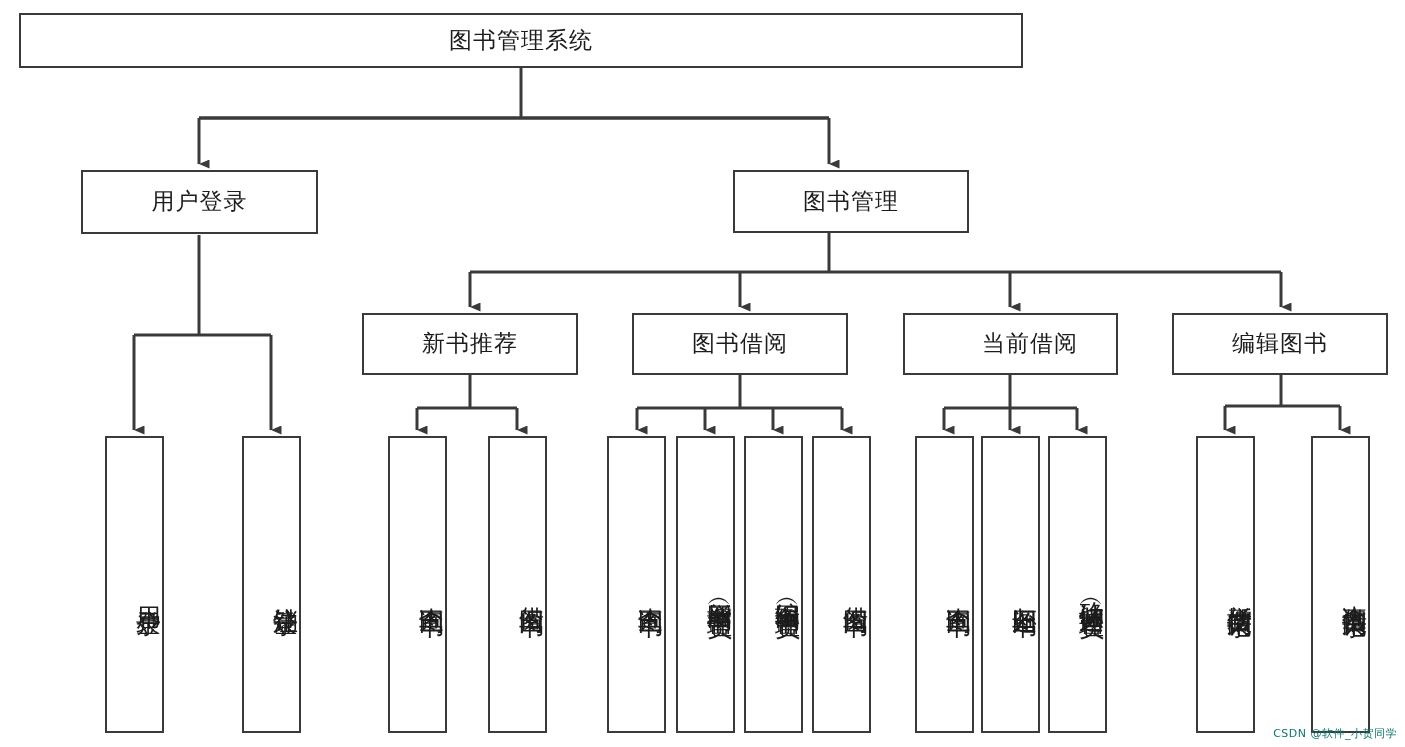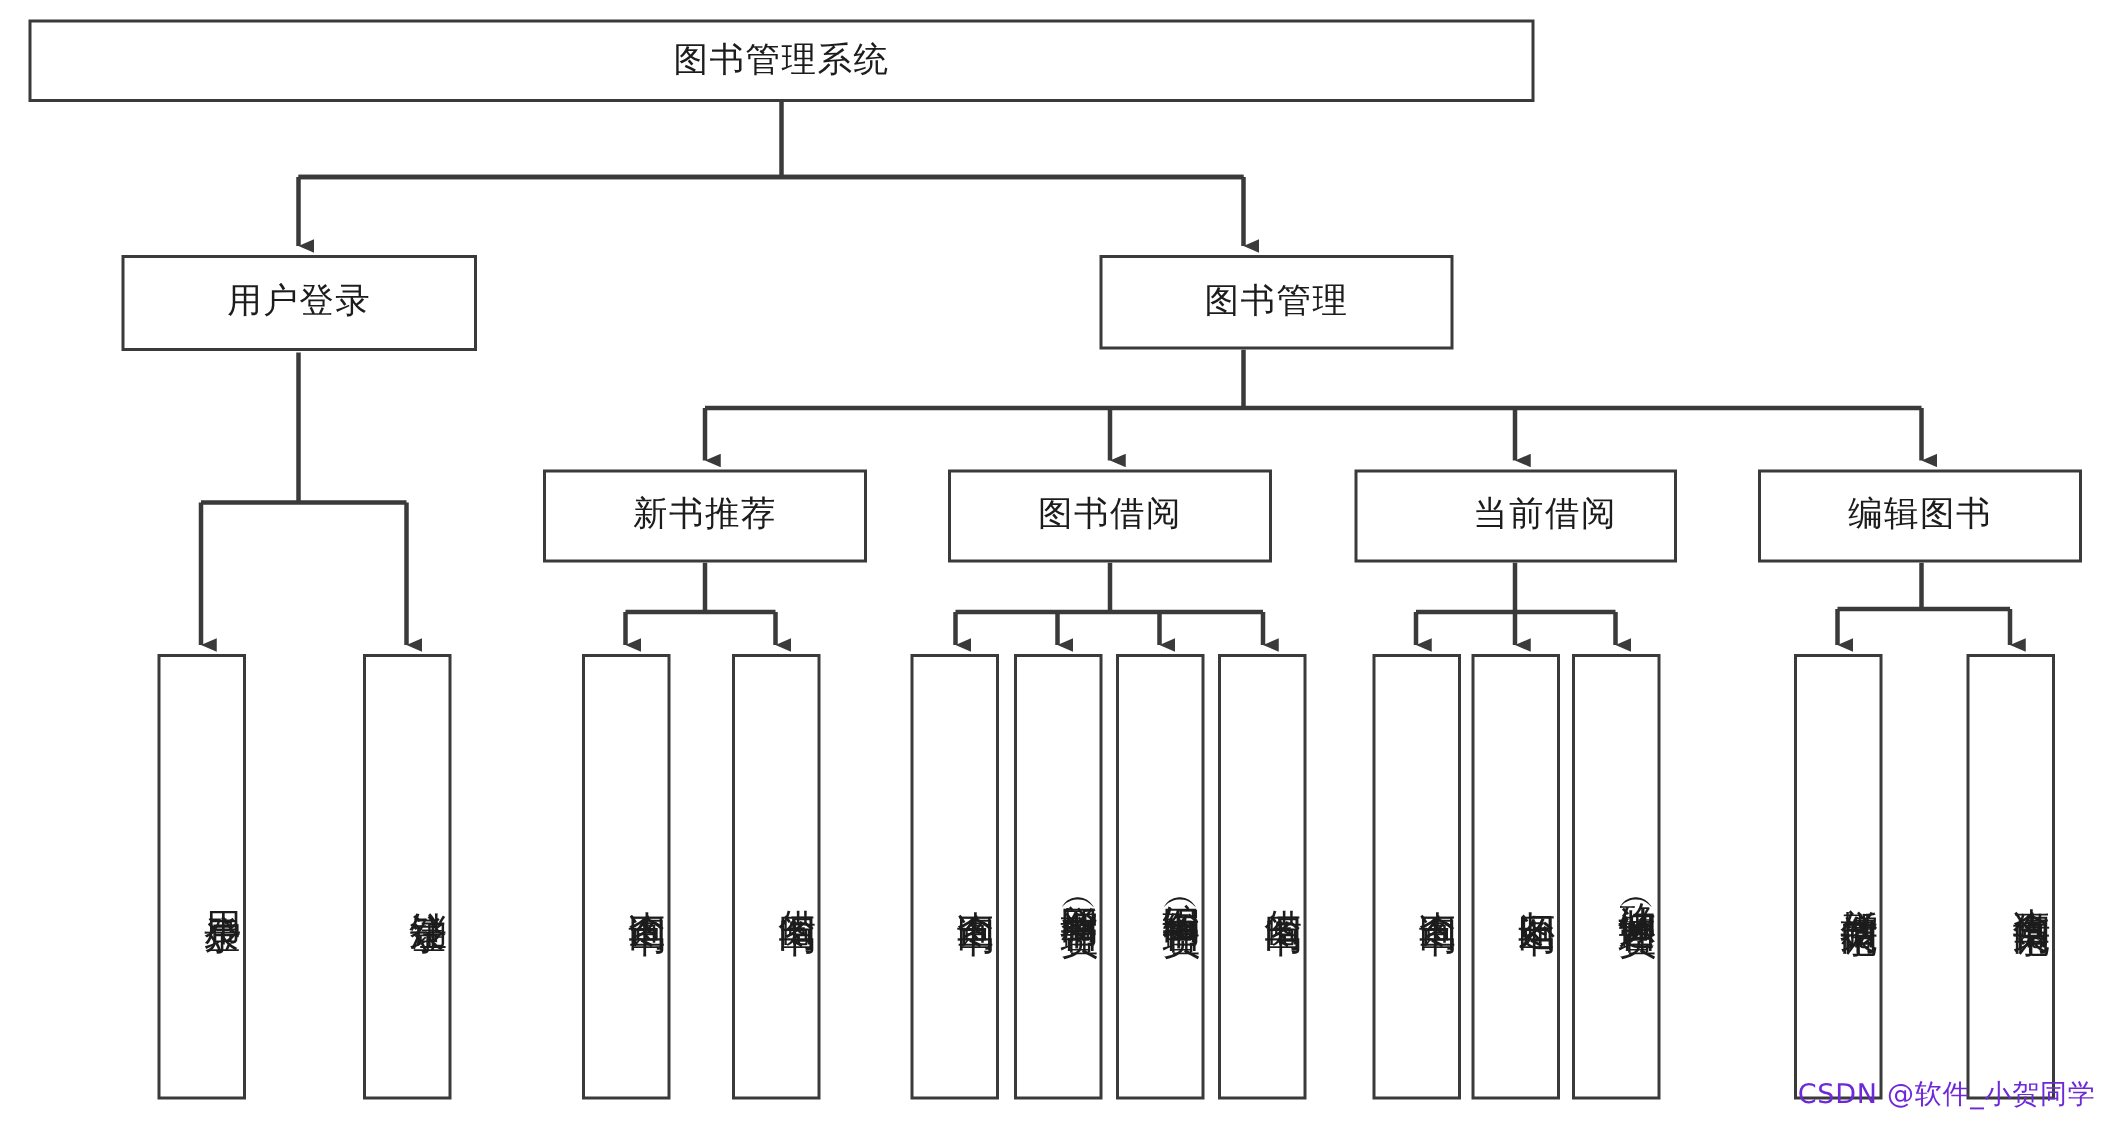--- a/index.html
+++ b/index.html
@@ -51,22 +51,22 @@
   .node.v .txt {
     writing-mode: vertical-rl;
     text-orientation: upright;
     display: block;
     white-space: nowrap;
   }
   .watermark {
     position: absolute;
     right: 8px;
     bottom: 6px;
-    font-size: 18px;
-    color: #6d28d9;
+    font-size: 11px;
+    color: #0f766e;
     letter-spacing: 0.5px;
     white-space: nowrap;
   }
 </style>
 </head>
 <body>
 
 <div id="canvas">
 
   <svg id="wires" viewBox="0 0 1405 747">

